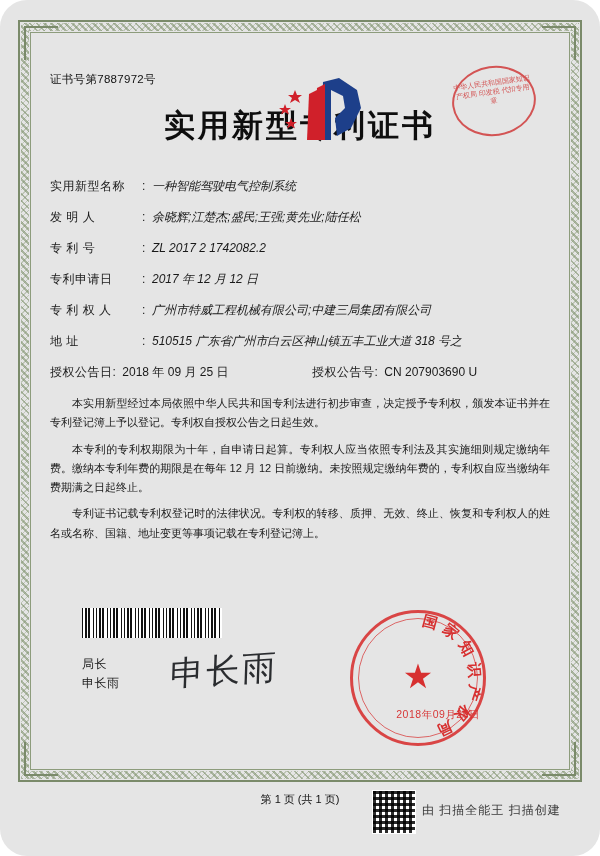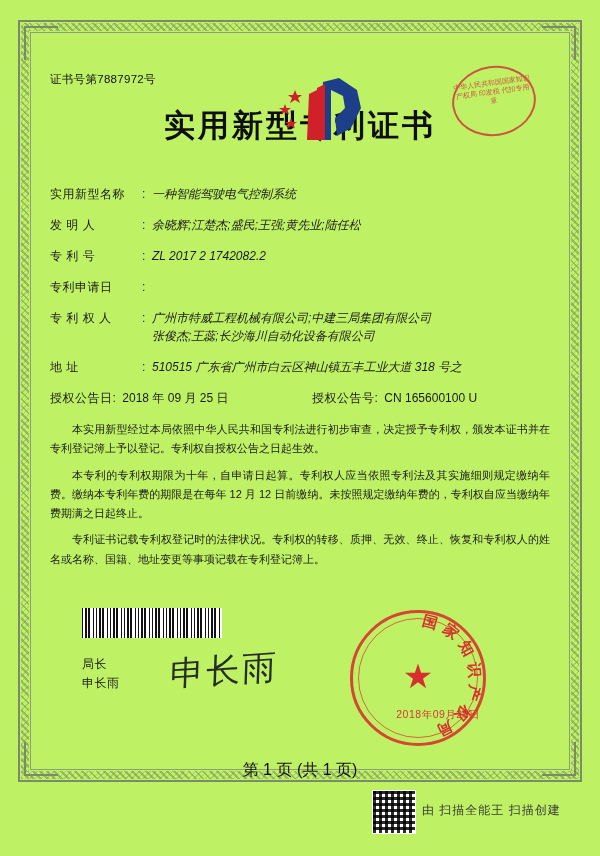--- a/index.html
+++ b/index.html
@@ -12,21 +12,22 @@
     height: 856px;
     overflow: hidden;
     font-family: "Liberation Sans", sans-serif;
     color: #1a1a1a;
   }
 
   #page {
     position: relative;
     width: 600px;
     height: 856px;
-    background: #bef264;
+    background: #e5e5e5;
+    border-radius: 27px;
   }
 
   
   .border-outer {
     position: absolute;
     left: 18px;
     top: 20px;
     width: 564px;
     height: 762px;
     border: 2px solid #7a8a6a;
@@ -126,21 +127,21 @@
     text-align: center;
     font-family: "DejaVu Serif", "Liberation Serif", serif;
     font-weight: bold;
     font-size: 31px;
     letter-spacing: 3px;
     margin-top: 18px;
     color: #0e0e0e;
   }
 
   .fields {
-    margin-top: 38px;
+    margin-top: 30px;
     font-size: 12px;
     line-height: 1.5;
   }
   .frow {
     display: flex;
     align-items: flex-start;
     margin-bottom: 13px;
   }
   .flabel {
     width: 92px;
@@ -259,23 +260,23 @@
     color: #d72f2f;
     font-size: 10.5px;
     letter-spacing: .5px;
     opacity: .95;
   }
 
   .page-no {
     position: absolute;
     left: 0;
     right: 0;
-    top: 700px;
+    top: 732px;
     text-align: center;
-    font-size: 16px;
+    font-size: 11px;
     color: #111;
   }
 
   
   .footer {
     position: absolute;
     left: 0;
     bottom: 14px;
     width: 600px;
     height: 54px;
@@ -355,47 +356,47 @@
 
       <div class="frow">
         <div class="flabel">专 利 号</div>
         <div class="fcolon">:</div>
         <div class="fvalue">ZL 2017 2 1742082.2</div>
       </div>
 
       <div class="frow">
         <div class="flabel">专利申请日</div>
         <div class="fcolon">:</div>
+        <div class="fvalue">2017 年 12 月 12 日</div>
       </div>
 
       <div class="frow">
         <div class="flabel">专 利 权 人</div>
         <div class="fcolon">:</div>
         <div class="fvalue">
           <span>广州市特威工程机械有限公司;中建三局集团有限公司</span>
-          <span class="line2">张俊杰;王蕊;长沙海川自动化设备有限公司</span>
         </div>
       </div>
 
       <div class="frow">
         <div class="flabel">地        址</div>
         <div class="fcolon">:</div>
         <div class="fvalue">510515 广东省广州市白云区神山镇五丰工业大道 318 号之</div>
       </div>
 
       <div class="row-split">
         <div class="left">
           <span class="rlabel">授权公告日</span>
           <span class="rlabel">:</span>
           <span class="rvalue">2018 年 09 月 25 日</span>
         </div>
         <div class="right">
           <span class="rlabel">授权公告号</span>
           <span class="rlabel">:</span>
-          <span class="rvalue">CN 165600100 U</span>
+          <span class="rvalue">CN 207903690 U</span>
         </div>
       </div>
 
     </div>
 
     <hr class="hr-thin">
 
     <div class="paras">
       <p>本实用新型经过本局依照中华人民共和国专利法进行初步审查，决定授予专利权，颁发本证书并在专利登记簿上予以登记。专利权自授权公告之日起生效。</p>
       <p>本专利的专利权期限为十年，自申请日起算。专利权人应当依照专利法及其实施细则规定缴纳年费。缴纳本专利年费的期限是在每年 12 月 12 日前缴纳。未按照规定缴纳年费的，专利权自应当缴纳年费期满之日起终止。</p>

